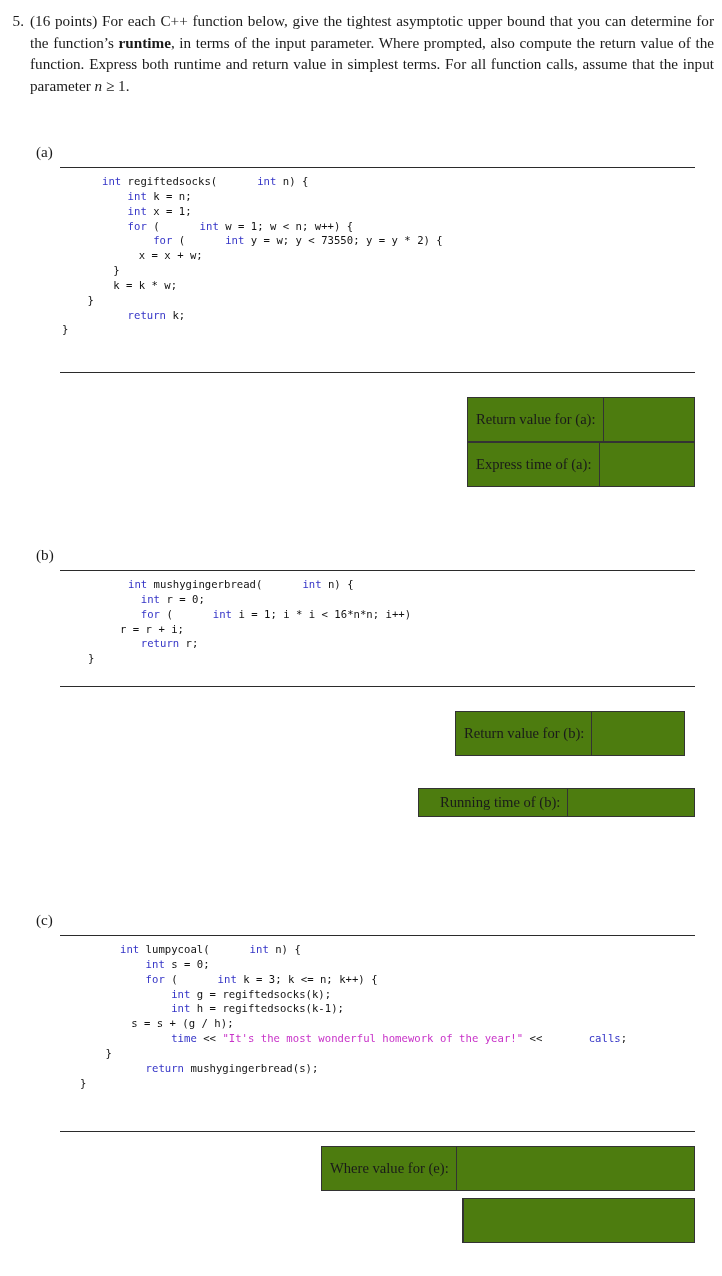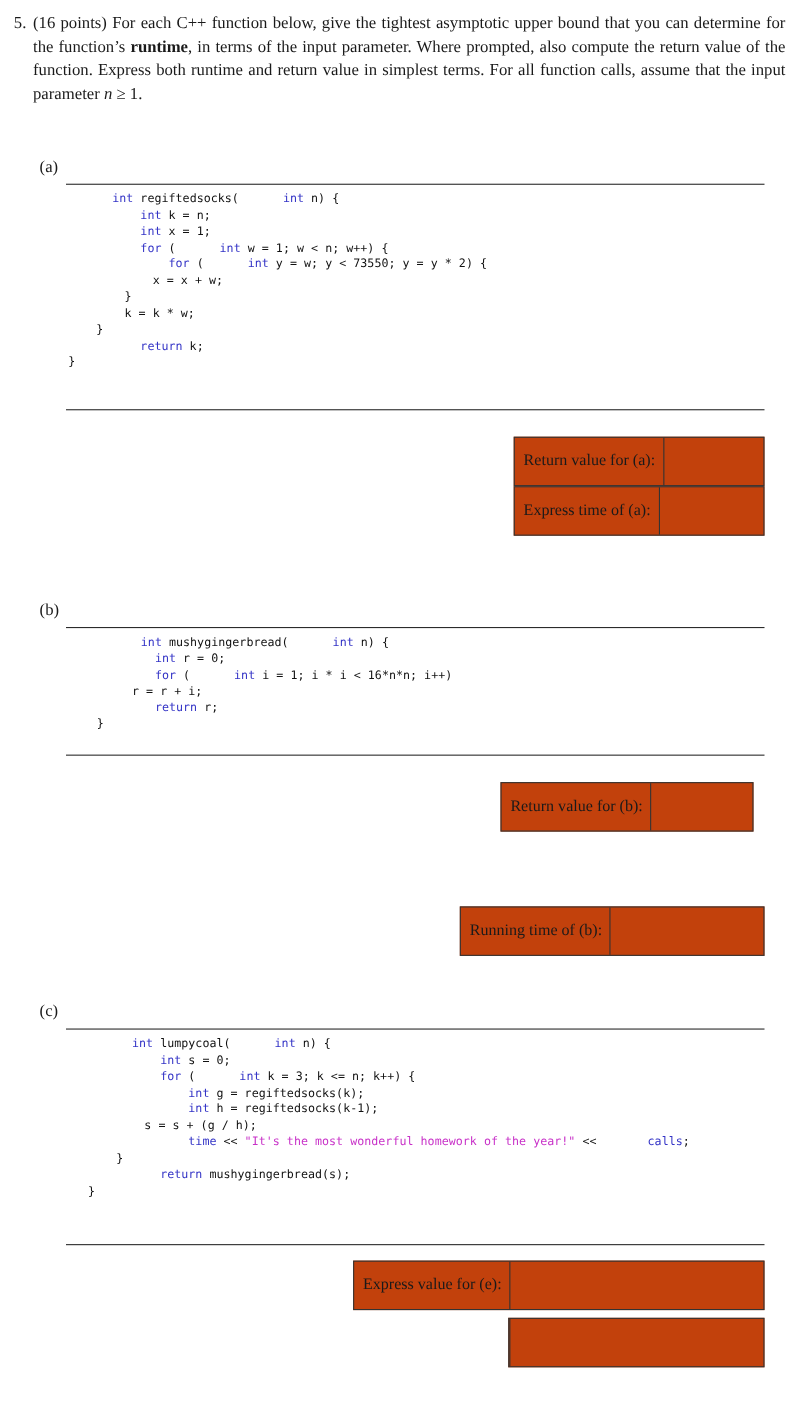--- a/index.html
+++ b/index.html
@@ -72,21 +72,21 @@
   .kw  { color: #3333c6; margin-left: 40px; }
   .str { color: #c832c8; }
 
   
   .ansbox {
     position: absolute;
     display: flex;
     align-items: stretch;
     border: 1.1px solid #333333;
     box-sizing: border-box;
-    background: #c2410c;
+    background: #4d7c0f;
   }
   .ansbox .lbl {
     display: flex;
     align-items: center;
     justify-content: flex-start;
     padding: 0 7px 0 8px;
     font-size: 14.6px;
     white-space: nowrap;
     box-sizing: border-box;
   }
@@ -135,38 +135,38 @@
   <span class="kw">for</span> (<span class="kw">int</span> i = 1; i * i &lt; 16*n*n; i++)
      r = r + i;
   <span class="kw">return</span> r;
 }</div>
 <div class="hrule" style="left:60px; top:686px; width:635px;"></div>
 
 <div class="ansbox" style="left:455px; top:711px; width:230px; height:45px;">
   <div class="lbl">Return value for (b):</div>
   <div class="fill" style="width:62px;flex:0 0 62px;"></div>
 </div>
-<div class="ansbox" style="left:418px; top:824px; width:277px; height:45px;">
+<div class="ansbox" style="left:418px; top:788px; width:277px; height:29px;padding-left:13px;">
   <div class="lbl">Running time of (b):</div>
   <div class="fill" style="width:96px;flex:0 0 96px;"></div>
 </div>
 
 <div class="part-label" style="left:36px; top:912px;">(c)</div>
 <div class="hrule" style="left:60px; top:935px; width:635px;"></div>
 <div class="code" id="code-c" style="left:80px; top:942px;"><span class="kw">int</span> lumpycoal(<span class="kw">int</span> n) {
     <span class="kw">int</span> s = 0;
     <span class="kw">for</span> (<span class="kw">int</span> k = 3; k &lt;= n; k++) {
         <span class="kw">int</span> g = regiftedsocks(k);
         <span class="kw">int</span> h = regiftedsocks(k-1);
         s = s + (g / h);
         <span class="kw">time</span> &lt;&lt; <span class="str">"It's the most wonderful homework of the year!"</span> &lt;&lt; <span class="kw">calls</span>;
     }
     <span class="kw">return</span> mushygingerbread(s);
 }</div>
 <div class="hrule" style="left:60px; top:1131px; width:635px;"></div>
 
 <div class="ansbox" style="left:321px; top:1146px; width:374px; height:45px;">
-  <div class="lbl">Express value for (e):</div>
+  <div class="lbl">Where value for (e):</div>
   <div class="fill" style="width:196px;flex:0 0 196px;"></div>
 </div>
 <div class="ansbox" style="left:462px; top:1198px; width:233px; height:45px;">
   <div class="fill" style="width:56px;flex:0 0 56px;"></div>
 </div>
 
 </body></html>

